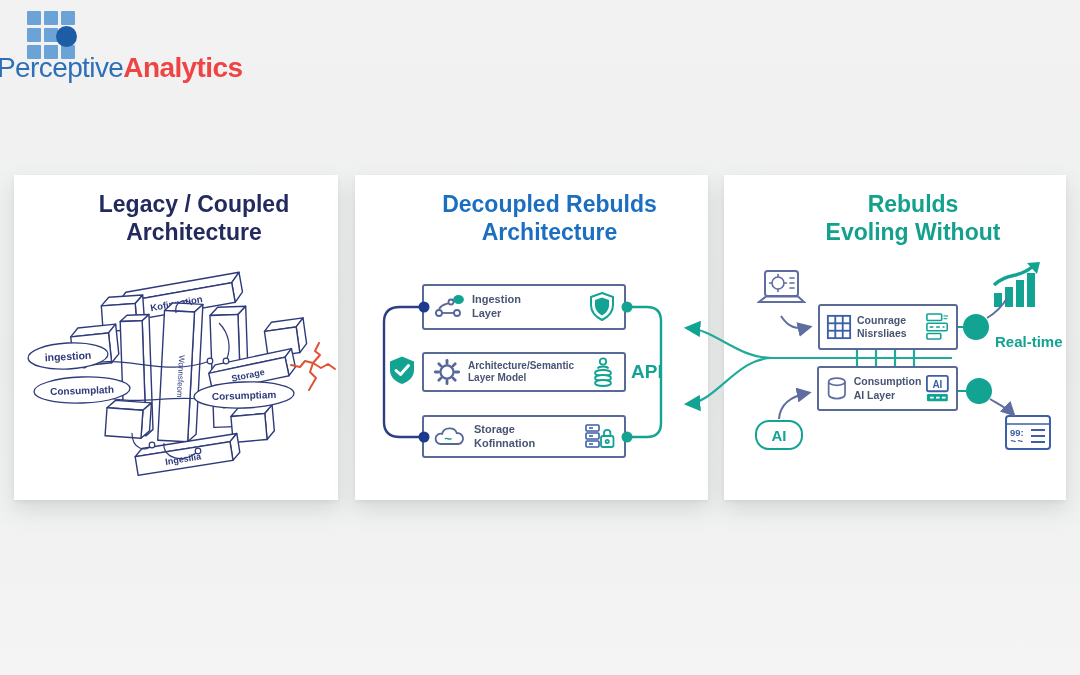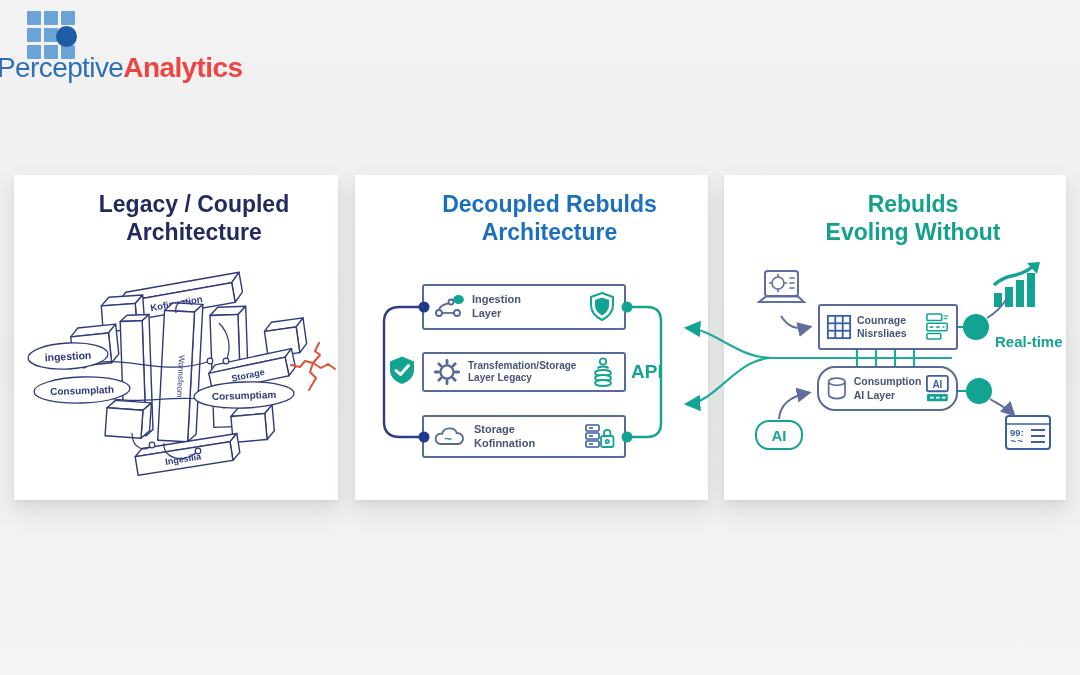--- a/index.html
+++ b/index.html
@@ -35,21 +35,21 @@
   #c2b1{left:67px;top:109px;width:204px;height:46px;}
   #c2b2{left:67px;top:177px;width:204px;height:40px;}
   #c2b3{left:67px;top:240px;width:204px;height:43px;}
   .box-txt{flex:1;font-size:11px;font-weight:700;color:#475473;line-height:1.25;white-space:nowrap;}
   .box-txt span{display:block;}
   #c2b2 .box-txt{font-size:10px;}
   .api-label{position:absolute;left:276px;top:186px;font-size:19px;font-weight:700;color:#12a392;}
   .badge-shield{position:absolute;left:32px;top:180px;}
   
   #c3b1{left:94px;top:129px;width:140px;height:46px;}
-  #c3b2{left:93px;top:191px;width:141px;height:45px;border-radius:18px;}
+  #c3b2{left:93px;top:191px;width:141px;height:45px;}
   #card3 .layer-box{padding:8px 6px;gap:5px;}
   #card3 .box-txt{font-size:10.5px;}
   .abs{position:absolute;}
   .ai-pill{position:absolute;left:31px;top:245px;width:44px;height:26px;border:2.5px solid #12a392;
     border-radius:14px;color:#12a392;font-weight:700;font-size:15px;display:flex;align-items:center;justify-content:center;background:#fff;}
   .realtime{position:absolute;left:271px;top:158px;font-size:15px;font-weight:700;color:#12a392;}
   
   #overlay{position:absolute;left:0;top:0;width:1080px;height:675px;pointer-events:none;z-index:5;}
   #crack{position:absolute;left:288px;top:340px;z-index:6;}
   svg{display:block;}
@@ -222,22 +222,22 @@
         <line x1="2.5" y1="15" x2="6" y2="15"></line>
           <line x1="24" y1="15" x2="27.5" y2="15"></line>
         <line x1="6.2" y1="6.2" x2="8.7" y2="8.7"></line>
           <line x1="21.3" y1="21.3" x2="23.8" y2="23.8"></line>
         <line x1="6.2" y1="23.8" x2="8.7" y2="21.3"></line>
           <line x1="21.3" y1="8.7" x2="23.8" y2="6.2"></line>
       </g>
       <circle cx="15" cy="15" r="7" stroke-width="2.4" fill="#fff"></circle>
     </svg>
     <div class="box-txt">
-      <span>Transfemation/Storage</span>
-      <span>Layer Legacy</span>
+      <span>Architecture/Semantic</span>
+      <span>Layer Model</span>
     </div>
     <svg width="24" height="30" viewBox="0 0 24 30" fill="#fff" stroke="#12a392" stroke-width="1.8">
       <circle cx="12" cy="4.5" r="3.2"></circle>
       <path d="M6.5,11.5 C8,8.8 16,8.8 17.5,11.5" fill="none"></path>
       <ellipse cx="12" cy="16" rx="8" ry="3"></ellipse>
       <ellipse cx="12" cy="21" rx="8" ry="3"></ellipse>
       <ellipse cx="12" cy="26" rx="8" ry="3"></ellipse>
     </svg>
   </div>
 

